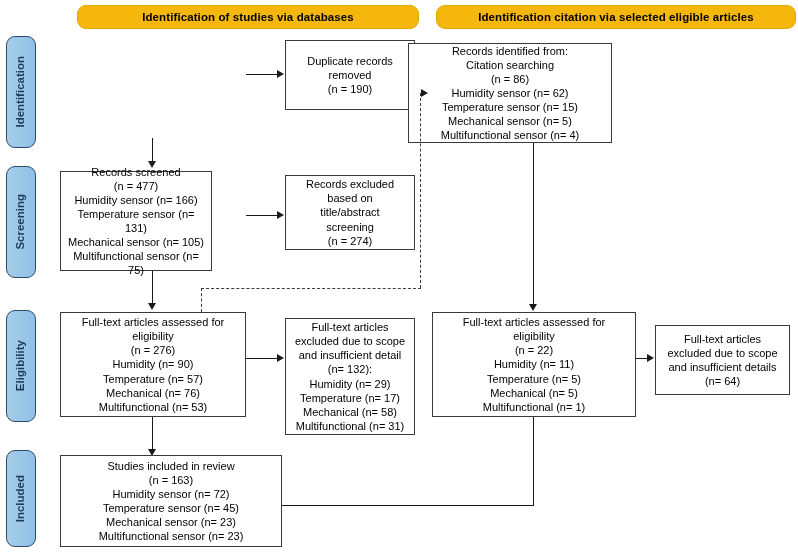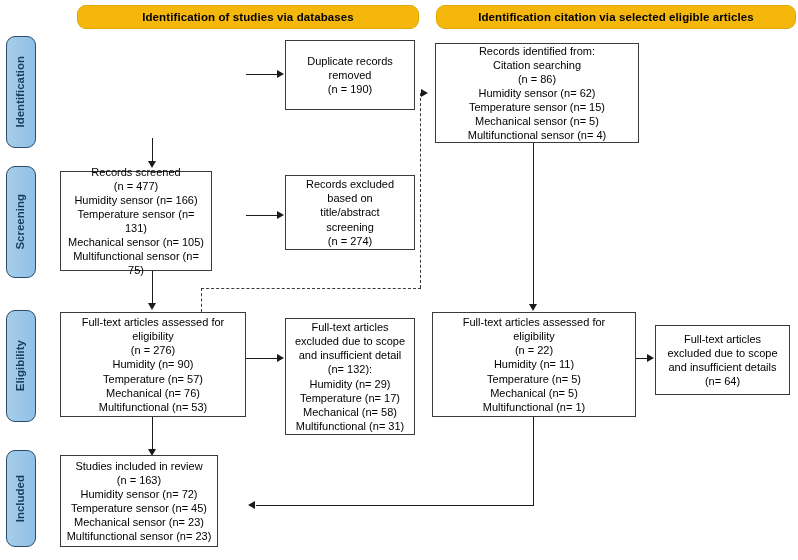--- a/index.html
+++ b/index.html
@@ -99,21 +99,21 @@
     <span>Included</span>
   </div>
 
 
   <div class="box" style="left:285px;top:40px;width:130px;height:70px;">
     <div class="lines">Duplicate records
 removed
 (n = 190)</div>
   </div>
 
-  <div class="box" style="left:435px;top:43px;width:204px;height:100px;">
+  <div class="box" style="left:408px;top:43px;width:204px;height:100px;">
     <div class="lines">Records identified from:
 Citation searching
 (n = 86)
 Humidity sensor (n= 62)
 Temperature sensor (n= 15)
 Mechanical sensor (n= 5)
 Multifunctional sensor (n= 4)</div>
   </div>
 
   <div class="ln h" style="left:246px;top:74px;width:32px;"></div>
@@ -197,21 +197,21 @@
   <div class="ln v" style="left:533px;top:143px;height:162px;"></div>
   <div class="ah down" style="left:529px;top:304px;"></div>
 
   <div class="ln v" style="left:152px;top:417px;height:33px;"></div>
   <div class="ah down" style="left:148px;top:449px;"></div>
 
   <div class="ln v" style="left:533px;top:417px;height:89px;"></div>
   <div class="ln h" style="left:256px;top:505px;width:278px;"></div>
   <div class="ah left" style="left:248px;top:500.5px;"></div>
 
-  <div class="box" style="left:60px;top:455px;width:158px;height:92px;">
+  <div class="box" style="left:60px;top:455px;width:222px;height:92px;">
     <div class="lines">Studies included in review
 (n = 163)
 Humidity sensor (n= 72)
 Temperature sensor (n= 45)
 Mechanical sensor (n= 23)
 Multifunctional sensor (n= 23)</div>
   </div>
 
 </div>
 

